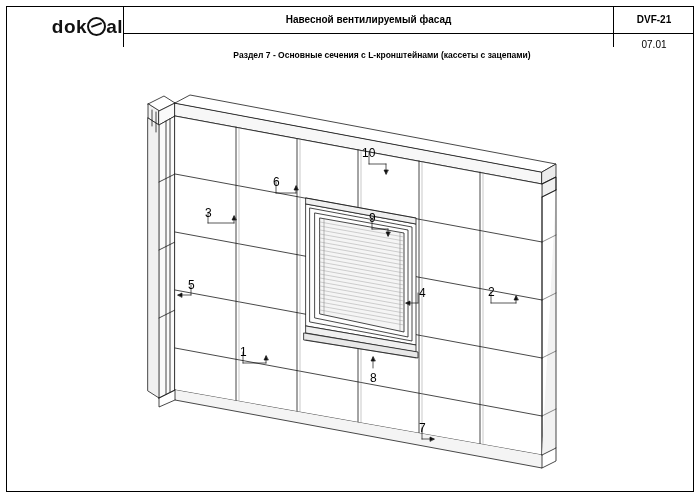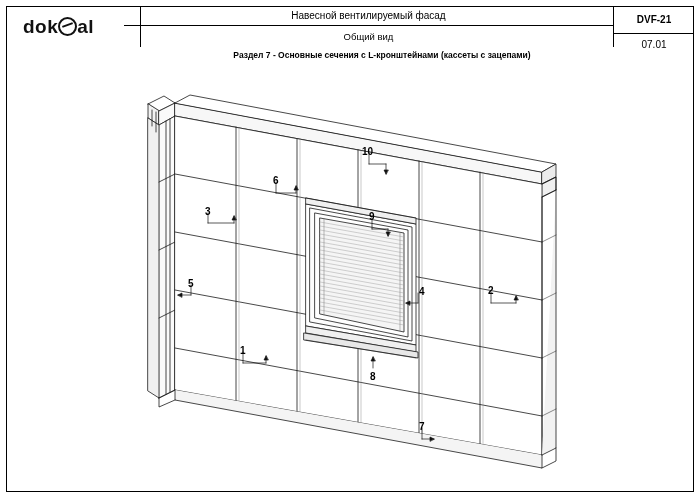--- a/index.html
+++ b/index.html
@@ -41,22 +41,21 @@
   .tb-logo {
     position: absolute;
     left: 0;
     top: 0;
     width: 118px;
     height: 41px;
     border-right: 1px solid #000;
     box-sizing: border-box;
     display: flex;
     align-items: center;
-    justify-content: flex-start;
-    margin-left: 17px;
+    justify-content: flex-end;
   }
   .logo-text {
     font-size: 19px;
     font-weight: bold;
     letter-spacing: 0.5px;
     color: #111;
     display: flex;
     align-items: center;
   }
   .logo-mark {
@@ -82,27 +81,27 @@
   .tb-mid {
     position: absolute;
     left: 118px;
     top: 0;
     width: 490px;
     height: 41px;
     border-right: 1px solid #000;
     box-sizing: border-box;
   }
   .tb-mid-top {
-    height: 20px;
+    height: 28px;
     border-bottom: 1px solid #000;
     display: flex;
     align-items: center;
     justify-content: center;
     font-size: 10px;
-    font-weight: normal;
+    font-weight: bold;
     box-sizing: border-box;
   }
   .tb-mid-bot {
     height: 20px;
     display: flex;
     align-items: center;
     justify-content: center;
     font-size: 9.5px;
     box-sizing: border-box;
   }
@@ -170,43 +169,42 @@
   
   .drawing {
     position: absolute;
     left: 0;
     top: 0;
     width: 700px;
     height: 498px;
   }
   .callout {
     position: absolute;
-    font-size: 10px;
-    font-weight: bold;
+    font-size: 12px;
+    font-weight: normal;
     color: #000;
   }
 </style>
 </head>
 <body>
 
 <div id="page">
 
   <div class="frame-border"></div>
 
   <div class="titleblock">
     <div class="tb-logo">
       <span class="logo-text">
         <span>dok</span>
           <span class="logo-mark"></span>
           <span>al</span>
       </span>
     </div>
     <div class="tb-mid">
       <div class="tb-mid-top">Навесной вентилируемый фасад</div>
-      <div class="tb-mid-bot">Общий вид</div>
     </div>
     <div class="tb-right">
       <div class="tb-right-top">DVF-21</div>
       <div class="tb-right-bot">07.01</div>
     </div>
   </div>
 
   <div class="section-caption">Раздел 7 - Основные сечения с L-кронштейнами (кассеты с зацепами)</div>
 
   <div class="watermark">

